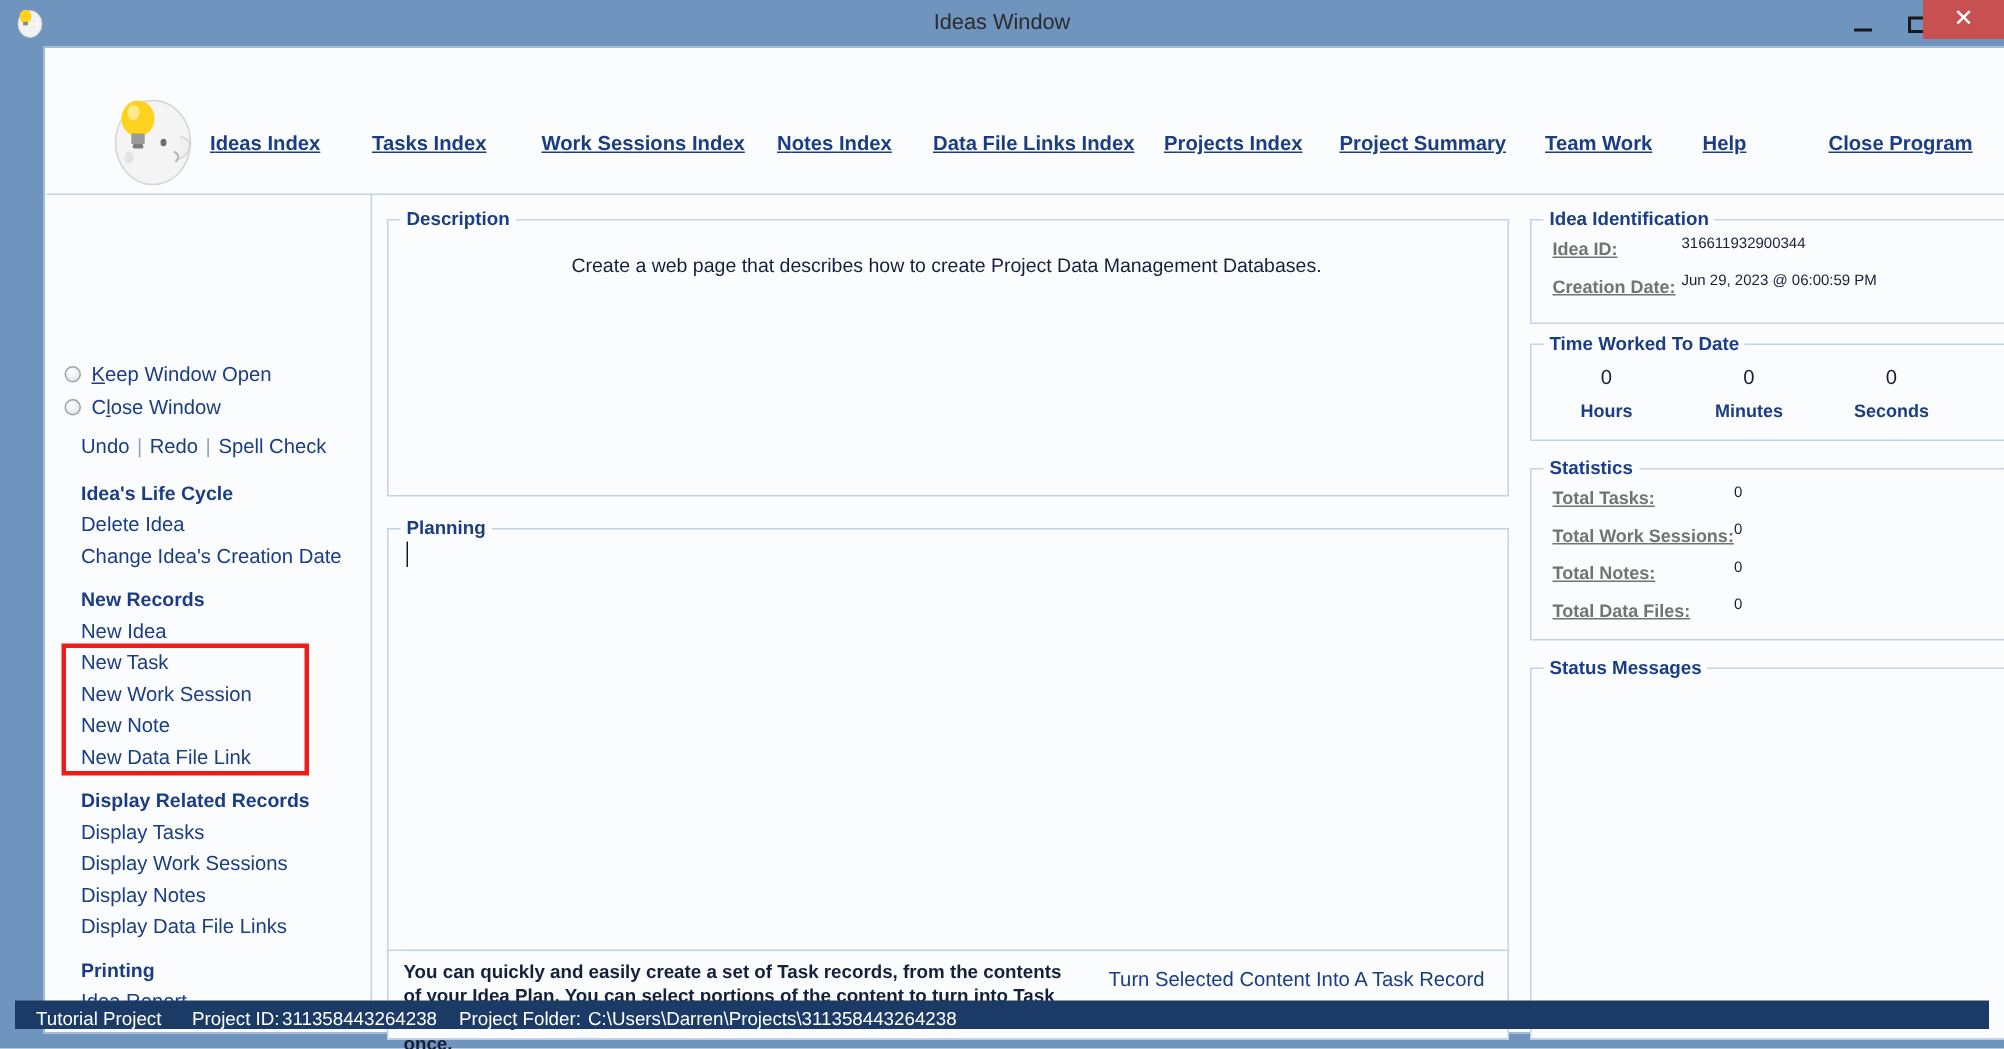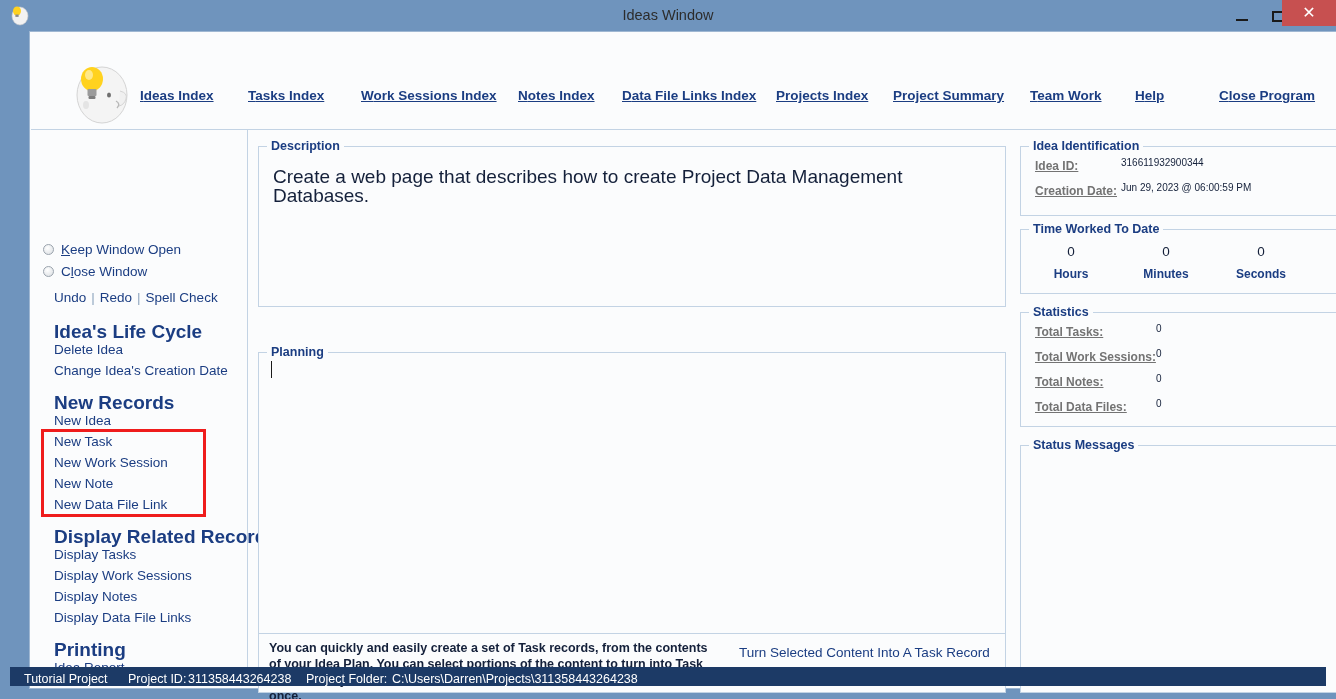--- a/index.html
+++ b/index.html
@@ -121,21 +121,21 @@
   #undo-row {
     position: absolute; left: 23px; top: 160px;
     height: 20px; font-size: 13.5px; color: #1b3d82;
     white-space: nowrap;
   }
   #undo-row span { cursor: pointer; }
   #undo-row .bar { color: #8fa5bf; padding: 0 5px; cursor: default; }
 
   .sb-head {
     position: absolute; left: 23px;
-    font-size: 19px; font-weight: bold;
+    font-size: 13px; font-weight: bold;
     color: #1b3d82; white-space: nowrap;
   }
   .sb-link {
     position: absolute; left: 23px;
     font-size: 13.5px; color: #1b3d82;
     white-space: nowrap; cursor: pointer;
   }
 
   #redbox {
     position: absolute; left: 10px; top: 299px;
@@ -152,26 +152,27 @@
   }
   .legend {
     position: absolute; top: -8px; left: 8px;
     background: #fbfcfd;
     padding: 0 4px;
     font-size: 12.5px; font-weight: bold;
     color: #1b3d82;
     white-space: nowrap;
   }
 
-  #fs-description { left: 228px; top: 114px; width: 748px; height: 161px; }
+  #fs-description { left: 228px; top: 114px; width: 748px; height: 185px; }
   #desc-text {
     position: absolute; left: 14px; top: 20px;
     width: 716px;
-    font-size: 19px; color: #14203a;
+    font-size: 13px; color: #14203a;
     line-height: 19px;
+    text-align: center;
   }
 
   #fs-planning { left: 228px; top: 320px; width: 748px; height: 341px; }
   #plan-area {
     position: absolute; left: 4px; top: 10px;
     width: 738px; height: 270px;
   }
   #plan-caret {
     position: absolute; left: 12px; top: 8px;
     width: 1px; height: 17px;

